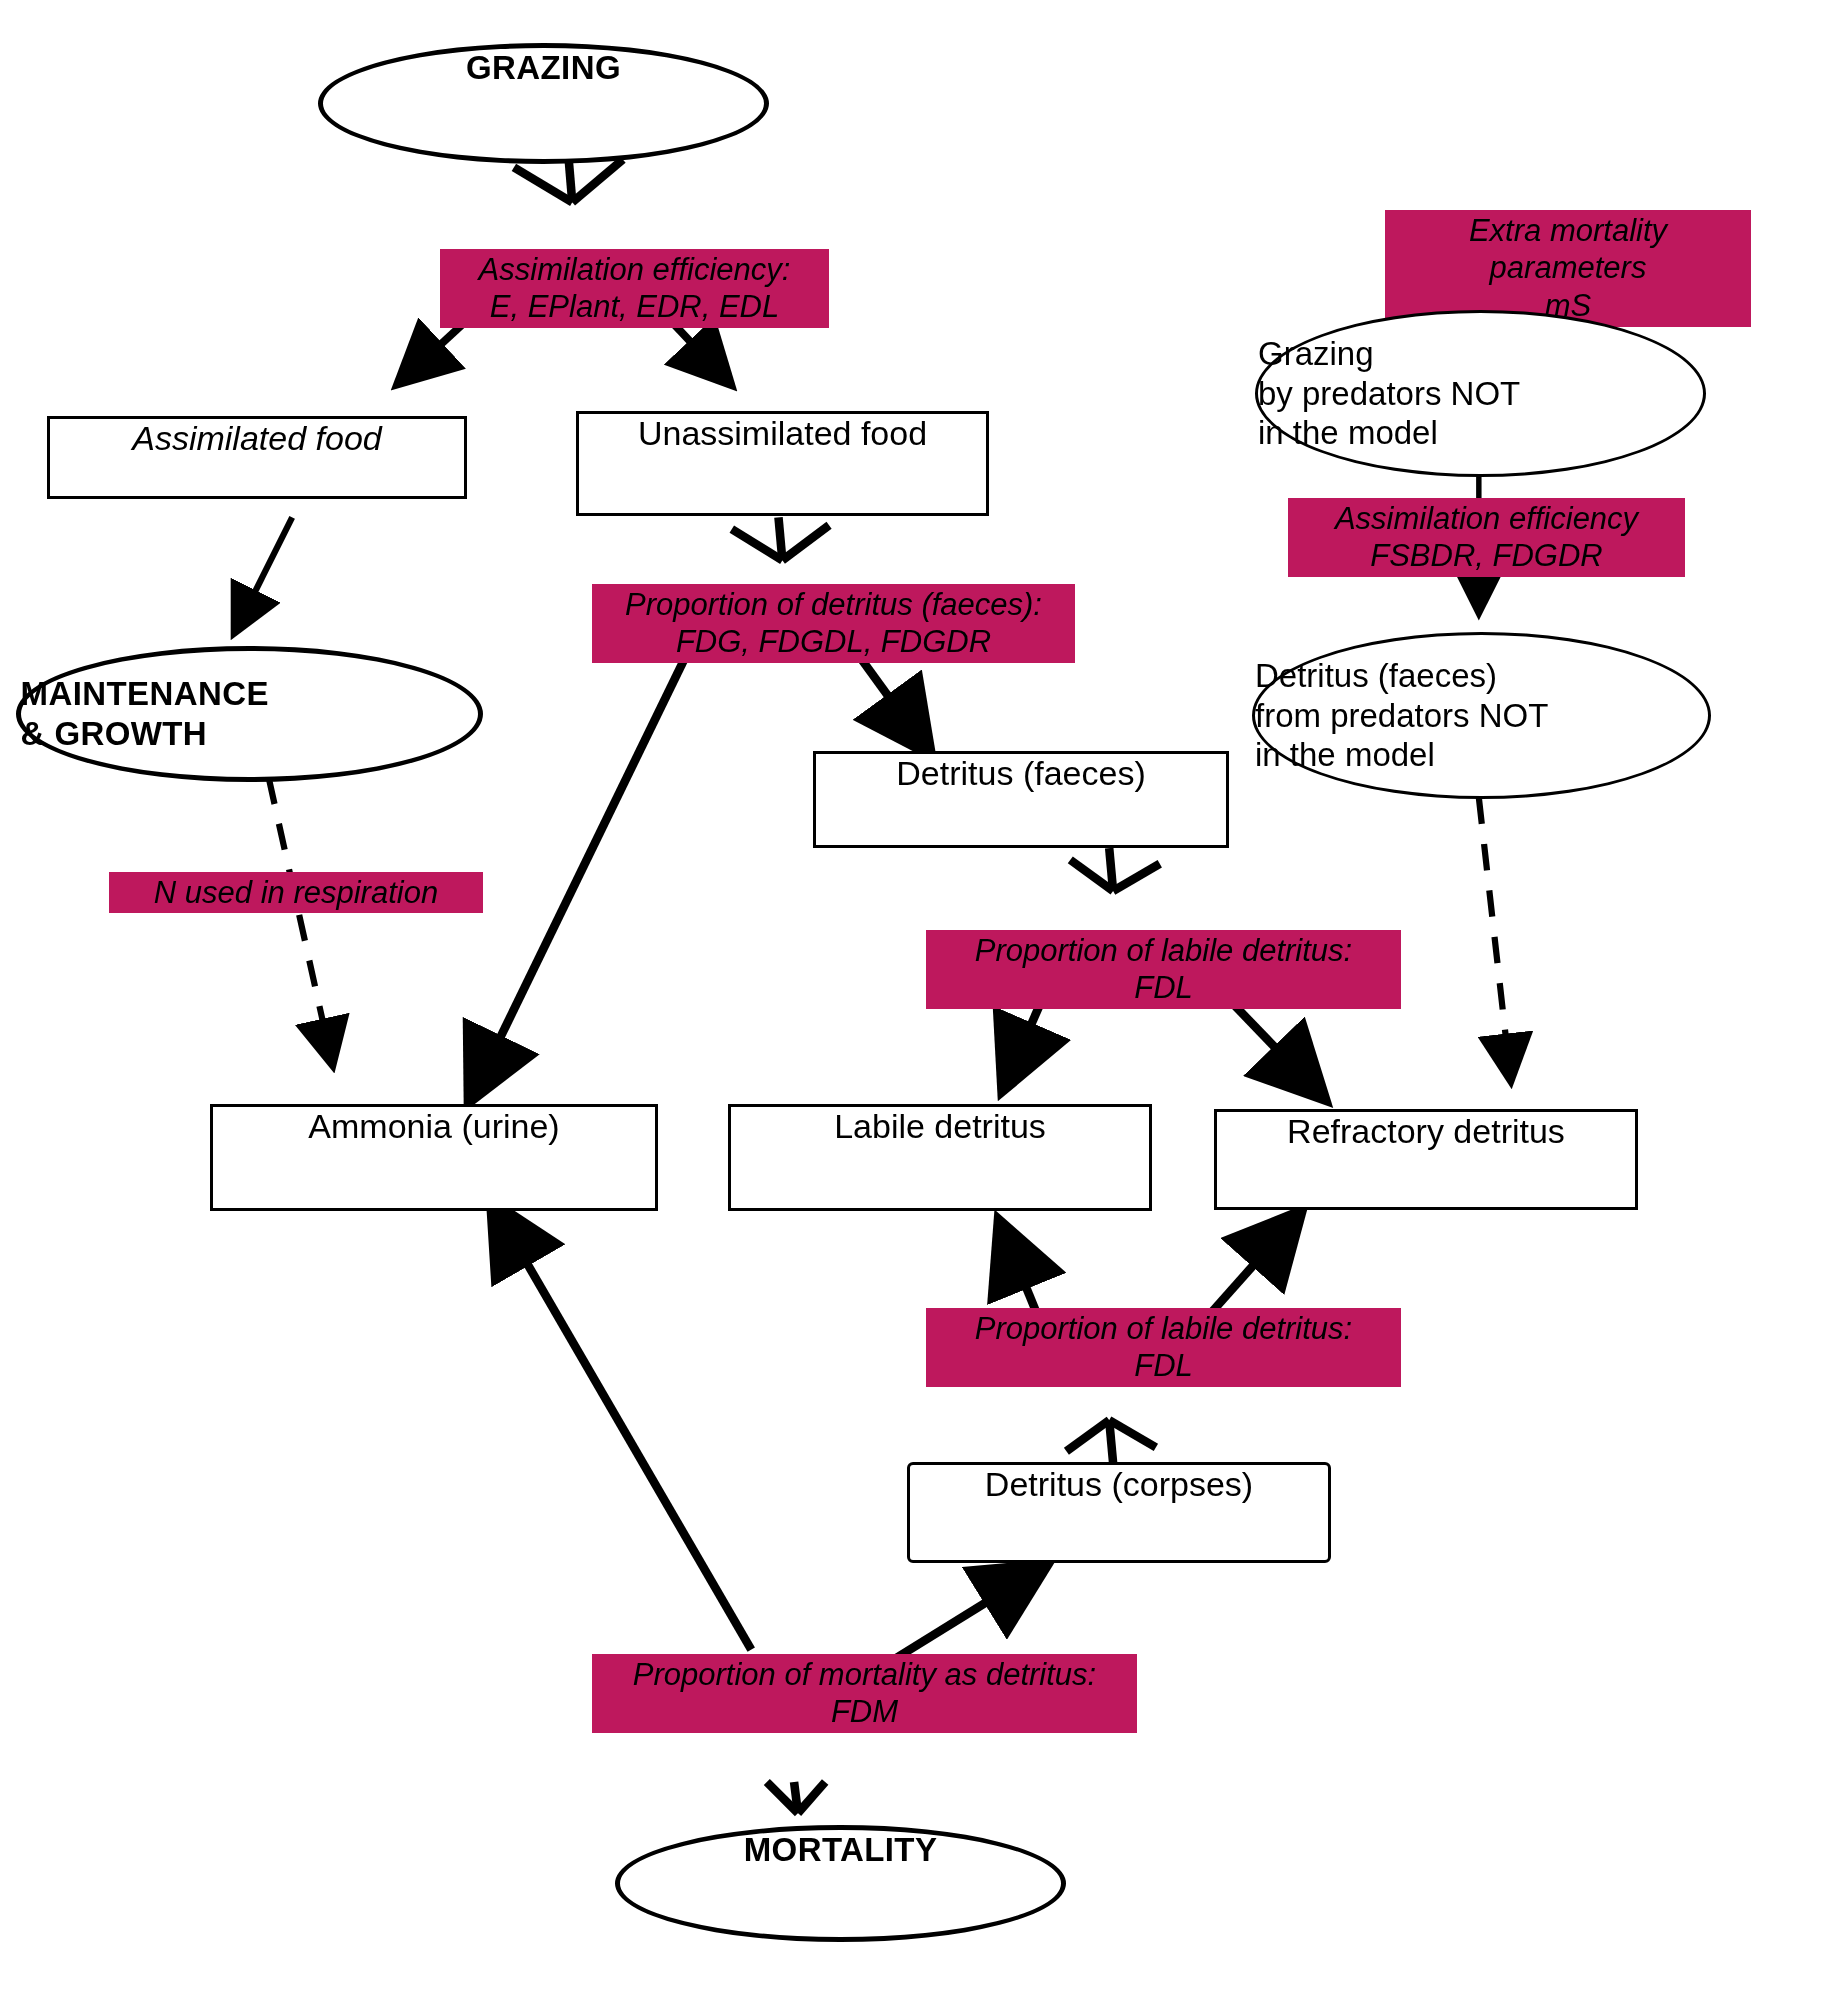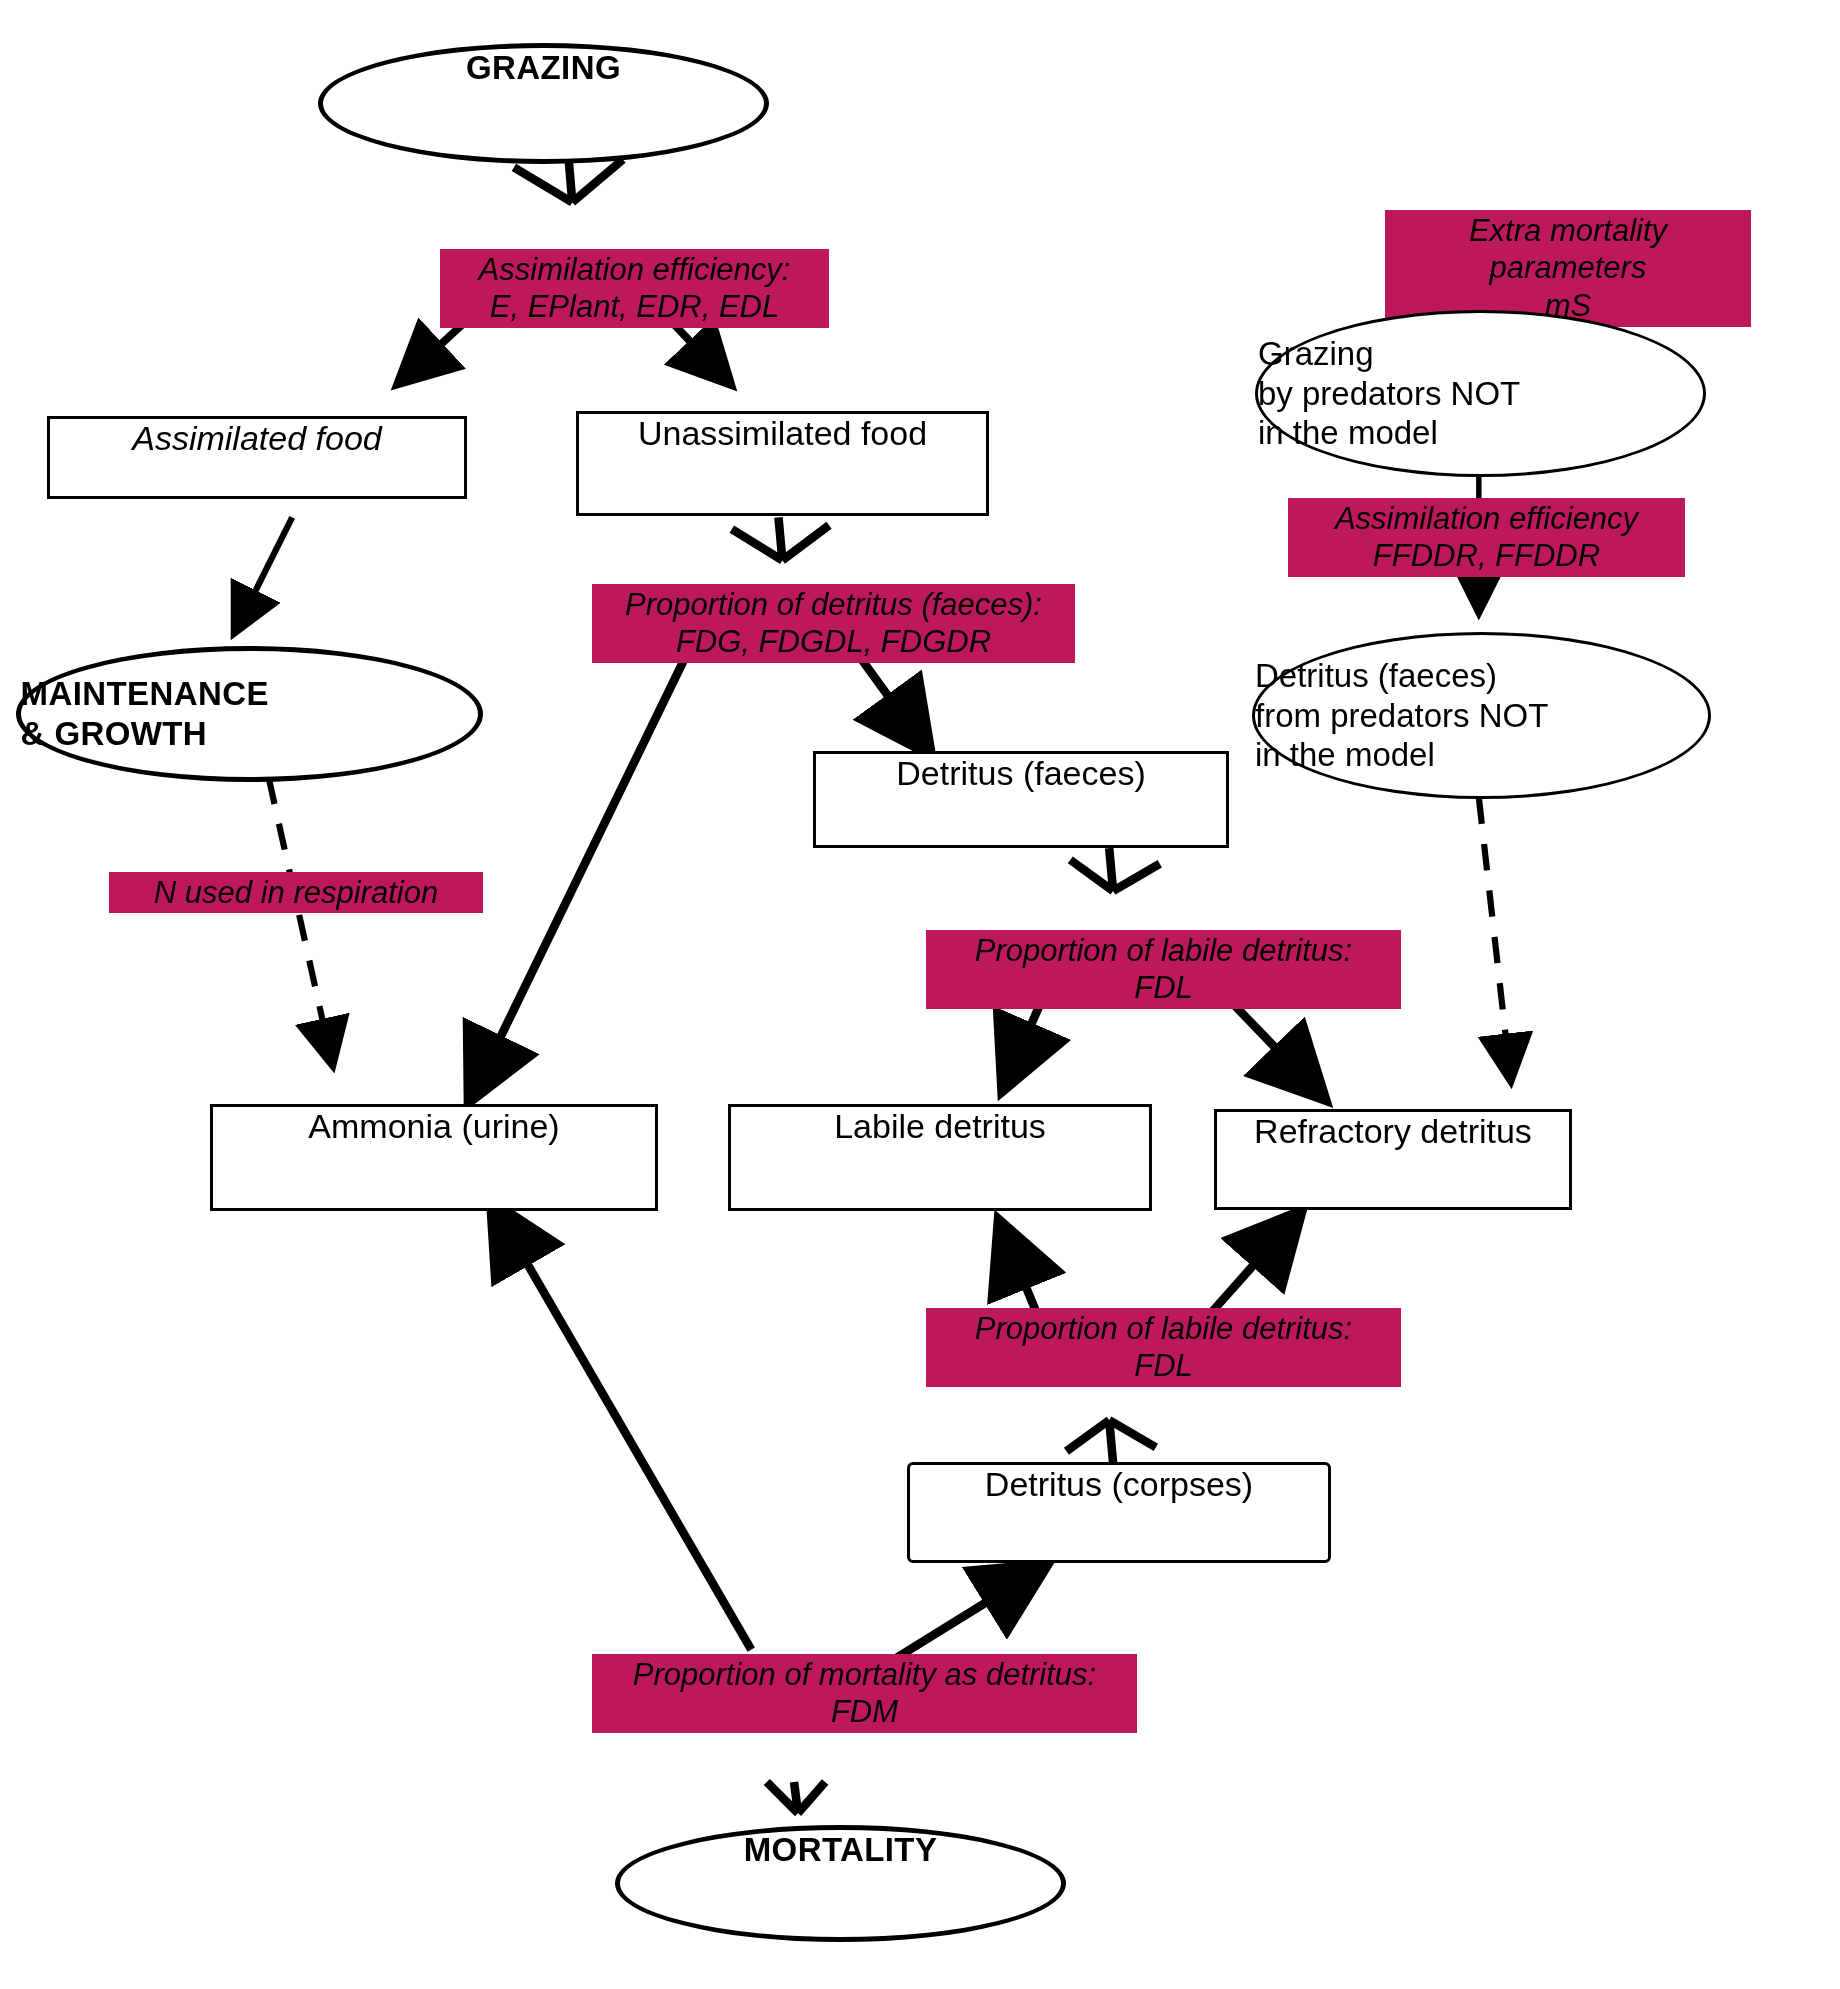--- a/index.html
+++ b/index.html
@@ -195,21 +195,21 @@
   </div>
 
   <div class="node ellipse" style="left:1255px; top:310px; width:451px; height:167px; flex-direction:column;">
     <span>Grazing</span>
     <span>by predators NOT</span>
     <span>in the model</span>
   </div>
 
   <div class="label" style="left:1288px; top:498px; width:397px;">
     <div>Assimilation efficiency</div>
-    <div>FFDDR, FFDDR</div>
+    <div>FSBDR, FDGDR</div>
   </div>
 
   <div class="node ellipse" style="left:1252px; top:632px; width:459px; height:167px; flex-direction:column;">
     <span>Detritus (faeces)</span>
     <span>from predators NOT</span>
     <span>in the model</span>
   </div>
 
   <div class="label" style="left:926px; top:930px; width:475px;">
     <div>Proportion of labile detritus:</div>
@@ -217,21 +217,21 @@
   </div>
 
   <div class="node box" style="left:210px; top:1104px; width:448px; height:107px;">
     <span>Ammonia (urine)</span>
   </div>
 
   <div class="node box" style="left:728px; top:1104px; width:424px; height:107px;">
     <span>Labile detritus</span>
   </div>
 
-  <div class="node box" style="left:1214px; top:1109px; width:358px; height:101px;">
+  <div class="node box" style="left:1214px; top:1109px; width:424px; height:101px;">
     <span>Refractory detritus</span>
   </div>
 
   <div class="label" style="left:926px; top:1308px; width:475px;">
     <div>Proportion of labile detritus:</div>
     <div>FDL</div>
   </div>
 
   <div class="node box" style="left:907px; top:1462px; width:424px; height:101px;border-radius:6px;">
     <span>Detritus (corpses)</span>

